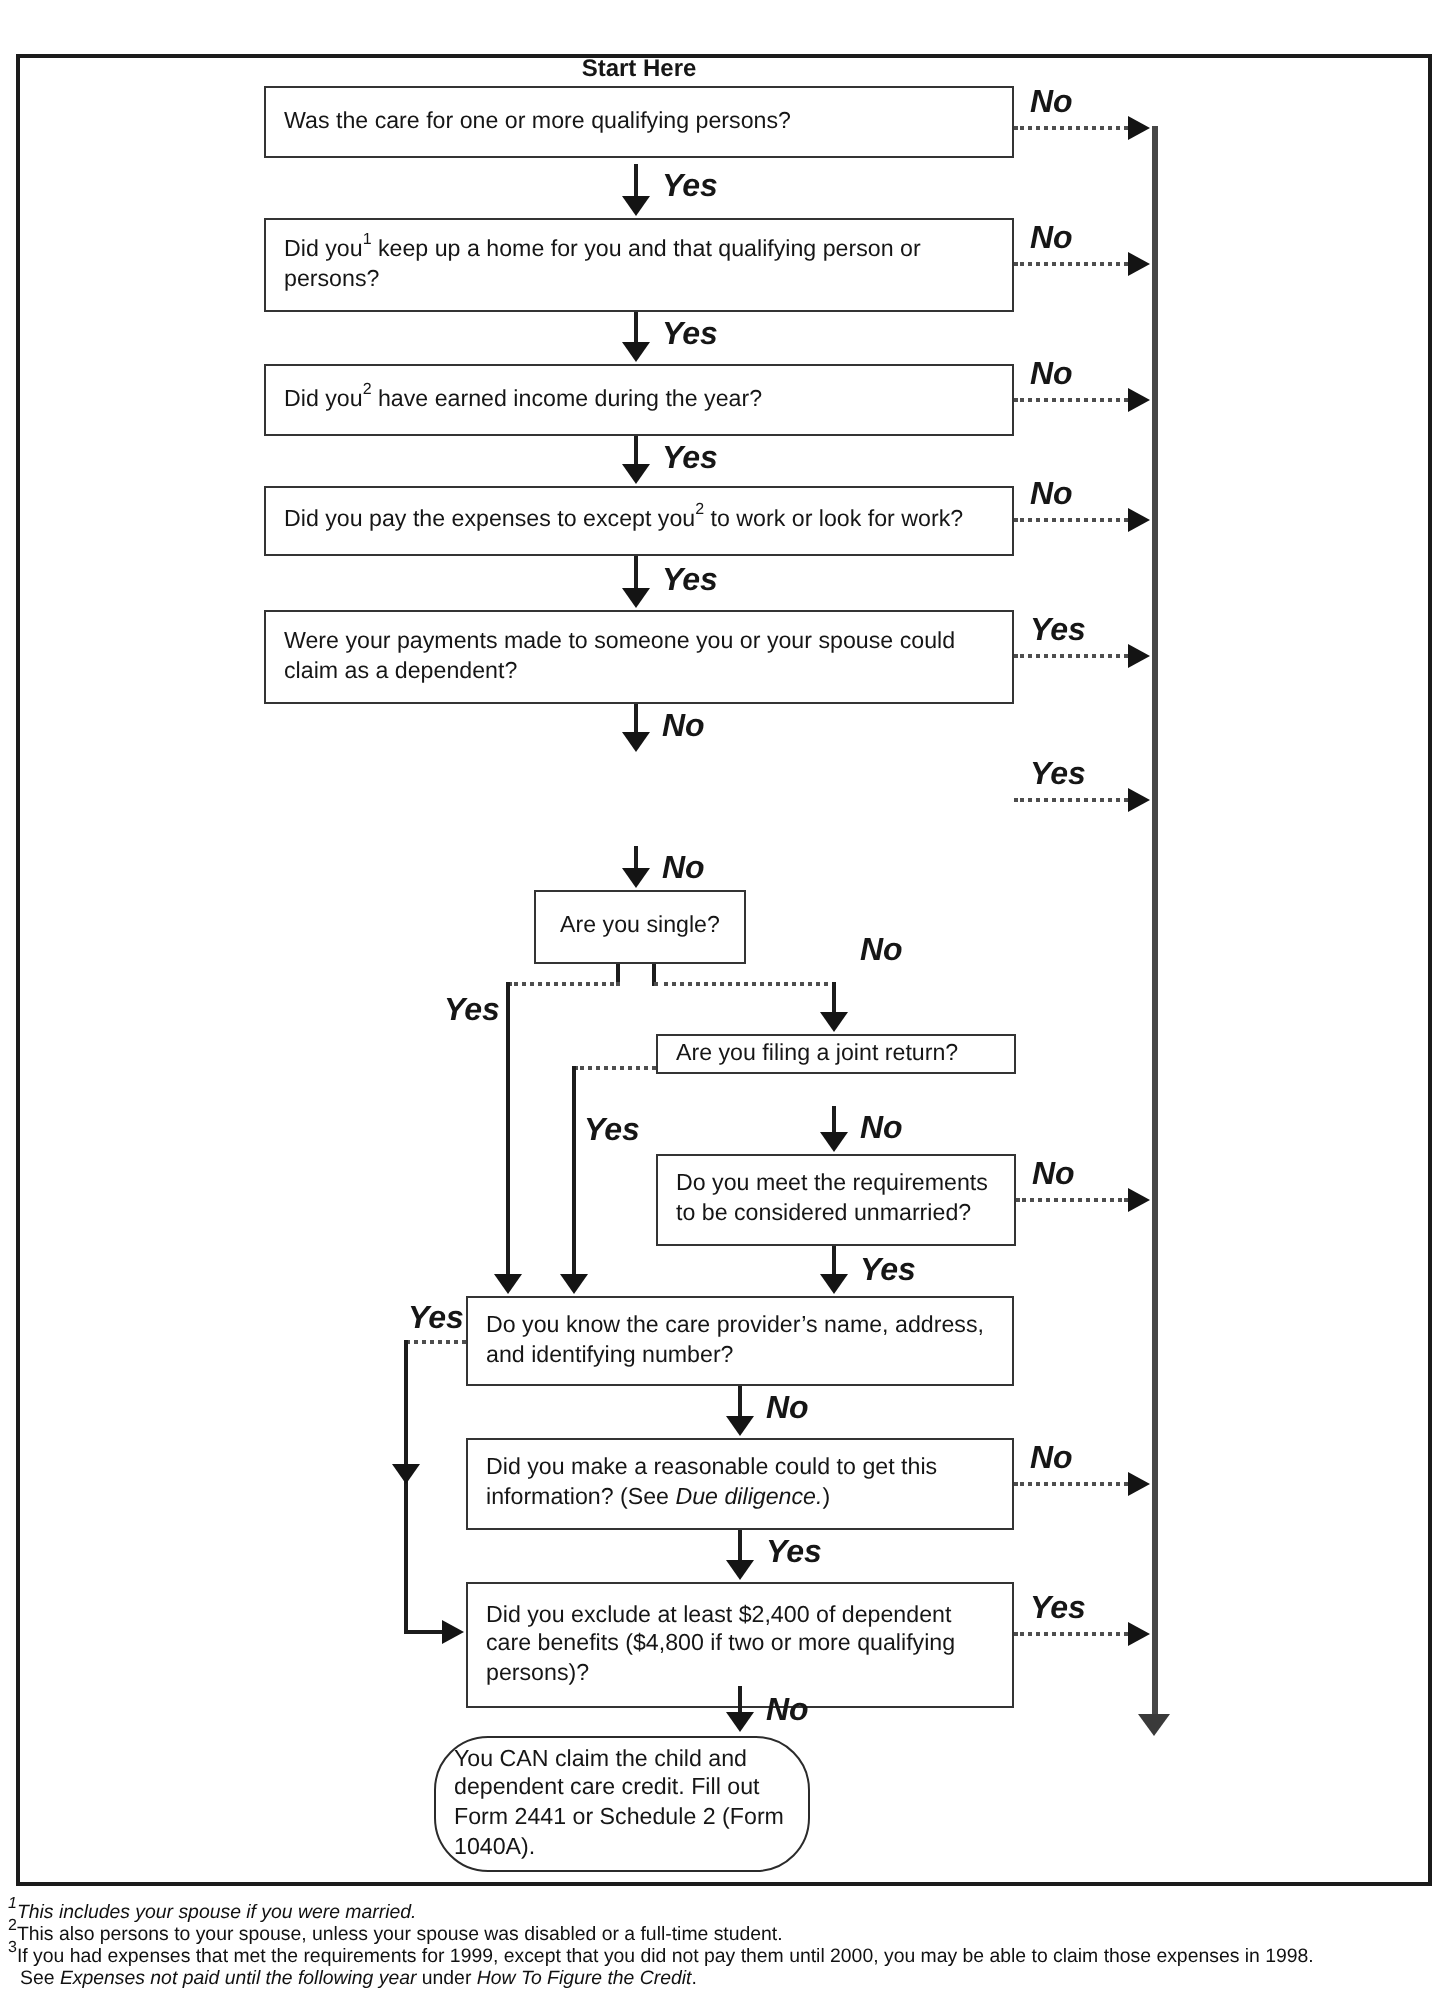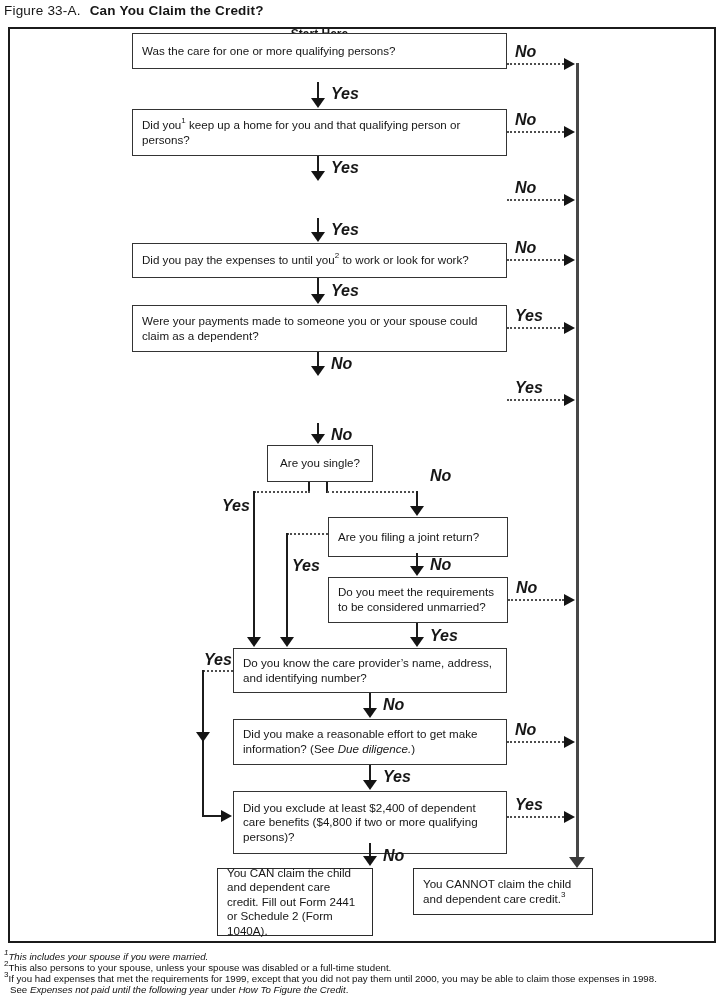--- a/index.html
+++ b/index.html
@@ -29,78 +29,74 @@
   .lbl{position:absolute;font-size:16px;font-style:italic;font-weight:600;white-space:nowrap;}
   .foot{position:absolute;left:4px;font-size:9.7px;line-height:11.3px;white-space:nowrap;color:#111;}
   .foot.indent{left:10px;}
   .it{font-style:italic;}
 </style>
 </head>
 <body>
 
 <div id="page">
 
-  <div class="title">
-    <span class="fig">Figure 33-A.</span>
-    <span class="main">Can You Claim the Credit?</span>
-  </div>
 
   <div class="frame"></div>
 
   <div class="start">Start Here</div>
 
-  <div class="qbox" style="left:132px;top:33px;width:375px;height:36px;">
+  <div class="qbox" style="left:132px;top:43px;width:375px;height:36px;">
     <span>Was the care for one or more qualifying persons?</span>
     </div>
 
   <div class="qbox" style="left:132px;top:109px;width:375px;height:47px;">
     <span><span>Did you</span><sup>1</sup><span> keep up a home for you and that qualifying person or persons?</span></span>
     </div>
 
+  <div class="qbox" style="left:132px;top:182px;width:375px;height:36px;">
+    <span><span>Did you</span><sup>2</sup><span> have earned income during the year?</span></span>
+    </div>
 
   <div class="qbox" style="left:132px;top:243px;width:375px;height:35px;">
-    <span><span>Did you pay the expenses to until you</span><sup>2</sup><span> to work or look for work?</span></span>
+    <span><span>Did you pay the expenses to except you</span><sup>2</sup><span> to work or look for work?</span></span>
     </div>
 
   <div class="qbox" style="left:132px;top:305px;width:375px;height:47px;">
     <span>Were your payments made to someone you or your spouse could claim as a dependent?</span>
     </div>
 
 
   <div class="qbox center" style="left:267px;top:445px;width:106px;height:37px;">
     <span>Are you single?</span>
     </div>
 
-  <div class="qbox" style="left:328px;top:517px;width:180px;height:40px;">
+  <div class="qbox" style="left:328px;top:517px;width:180px;height:20px;">
     <span>Are you filing a joint return?</span>
     </div>
 
   <div class="qbox" style="left:328px;top:577px;width:180px;height:46px;">
     <span>Do you meet the requirements to be considered unmarried?</span>
     </div>
 
   <div class="qbox" style="left:233px;top:648px;width:274px;height:45px;">
     <span>Do you know the care provider’s name, address, and identifying number?</span>
     </div>
 
   <div class="qbox" style="left:233px;top:719px;width:274px;height:46px;">
-    <span><span>Did you make a reasonable effort to get make information? (See </span><span class="it">Due diligence.</span><span>)</span></span>
+    <span><span>Did you make a reasonable could to get this information? (See </span><span class="it">Due diligence.</span><span>)</span></span>
     </div>
 
   <div class="qbox" style="left:233px;top:791px;width:274px;height:63px;">
     <span>Did you exclude at least $2,400 of dependent care benefits ($4,800 if two or more qualifying persons)?</span>
     </div>
 
-  <div class="qbox" style="left:217px;top:868px;width:156px;height:68px;border-color:#2b2b2b;">
+  <div class="qbox" style="left:217px;top:868px;width:188px;height:68px;border-color:#2b2b2b;border-radius:27px;">
     <span>You CAN claim the child and dependent care credit. Fill out Form 2441 or Schedule 2 (Form 1040A).</span>
     </div>
 
-  <div class="qbox" style="left:413px;top:868px;width:180px;height:47px;border-color:#2b2b2b;">
-    <span><span>You CANNOT claim the child and dependent care credit.</span><sup>3</sup></span>
-    </div>
 
   <div class="failline" style="top:63px;height:794px;"></div>
   <div class="arrd big" style="left:569px;top:857px;border-top-color:#3a3a3a;"></div>
 
   <div class="hline" style="left:507px;top:63px;width:57px;"></div>
   <div class="arrr" style="left:564px;top:58px;"></div>
   <div class="lbl" style="left:515px;top:43px;">No</div>
 
   <div class="hline" style="left:507px;top:131px;width:57px;"></div>
   <div class="arrr" style="left:564px;top:126px;"></div>

